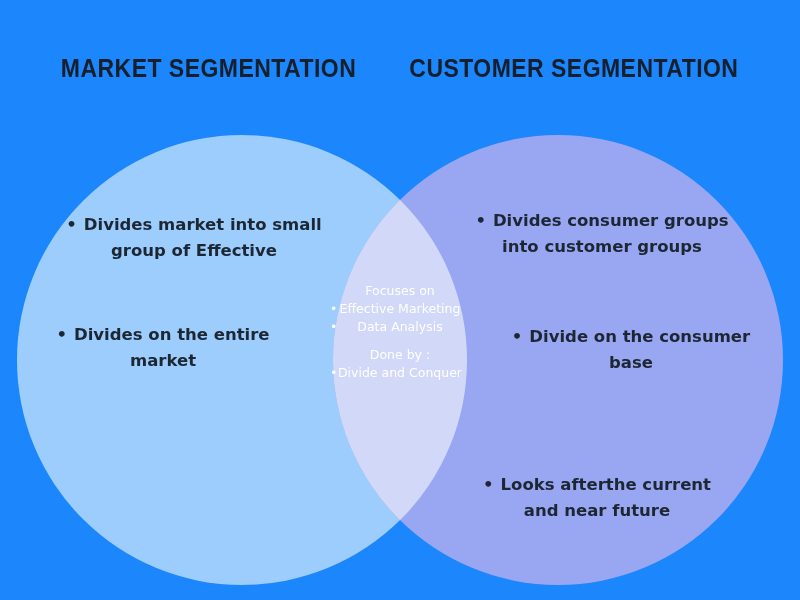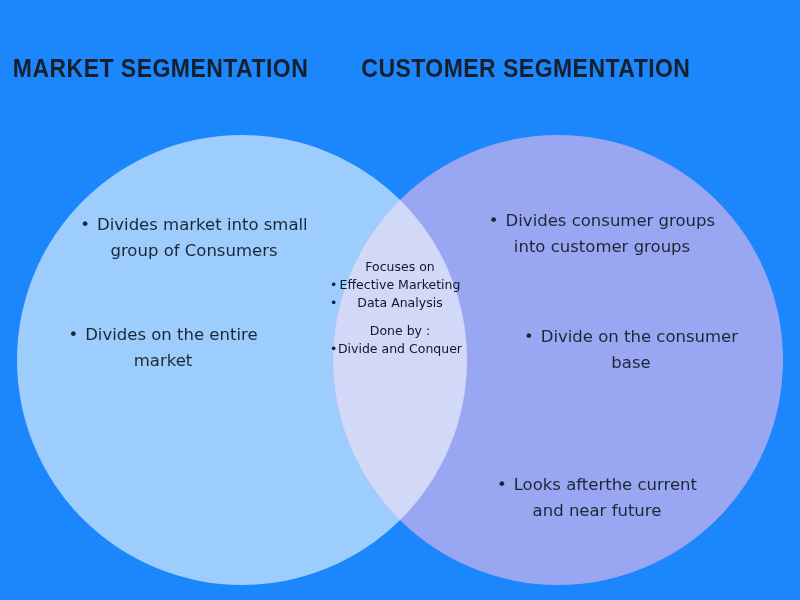--- a/index.html
+++ b/index.html
@@ -23,20 +23,21 @@
   }
 
   
   .title-row {
     position: absolute;
     top: 54px;
     left: 0;
     width: 800px;
     text-align: center;
     display: flex;
+    justify-content: center;
     align-items: baseline;
     gap: 26px;
   }
   .title-text {
     font-family: "Liberation Sans", sans-serif;
     font-weight: bold;
     font-size: 25px;
     letter-spacing: 0.5px;
     color: #16202c;
     transform: scaleX(0.92);
@@ -87,20 +88,21 @@
     height: 11px;
   }
 
   .side-block {
     position: absolute;
     color: #1d2733;
     font-family: "DejaVu Sans", sans-serif;
     font-size: 16.5px;
     line-height: 1.55;
     text-align: center;
+    font-weight: bold;
   }
   .side-block .bullet {
     margin-right: 7px;
   }
 
   .left-1  { left: 38px;  top: 212px; width: 312px; }
   .left-2  { left: 24px;  top: 322px; width: 278px; }
   .left-3  { left: 76px;  top: 432px; width: 250px; }
 
   .right-1 { left: 452px; top: 208px; width: 300px; }
@@ -127,21 +129,21 @@
     </defs>
     <circle id="circleLeft" cx="242" cy="360" r="225" fill="#9ccdfd"></circle>
     <circle id="circleRight" cx="558" cy="360" r="225" fill="#99a6f2"></circle>
     <g clip-path="url(#clipLeft)">
       <circle id="circleOverlap" cx="558" cy="360" r="225" fill="#d2d8f7"></circle>
     </g>
   </svg>
 
   <div class="side-block left-1" style="color: rgb(29, 39, 51);">
     <span class="bullet">•</span><span>Divides market into small</span><br>
-    <span>group of Consumers</span>
+    <span>group of Effective</span>
   </div>
 
   <div class="side-block left-2" style="color: rgb(29, 39, 51);">
     <span class="bullet">•</span><span>Divides on the entire</span><br>
     <span>market</span>
   </div>
 
 
   <div class="side-block right-1" style="color: rgb(29, 39, 51);">
     <span class="bullet">•</span><span>Divides consumer groups</span><br>
@@ -151,21 +153,21 @@
   <div class="side-block right-2" style="color: rgb(29, 39, 51);">
     <span class="bullet">•</span><span>Divide on the consumer</span><br>
     <span>base</span>
   </div>
 
   <div class="side-block right-3" style="color: rgb(29, 39, 51); margin-top: 40px;">
     <span class="bullet">•</span><span>Looks afterthe current</span><br>
     <span>and near future</span>
   </div>
 
-  <div class="lens-col" style="color: #0f172a;">
+  <div class="lens-col" style="color: #ffffff; margin-top: 24px;">
     <span class="head">Focuses on</span>
     <ul>
       <li>
         <span class="bullet">•</span><span class="nowrap">Effective Marketing</span>
       </li>
       <li>
         <span class="bullet">•</span><span class="nowrap">Data Analysis</span>
       </li>
     </ul>
     <span class="lens-gap"></span>

